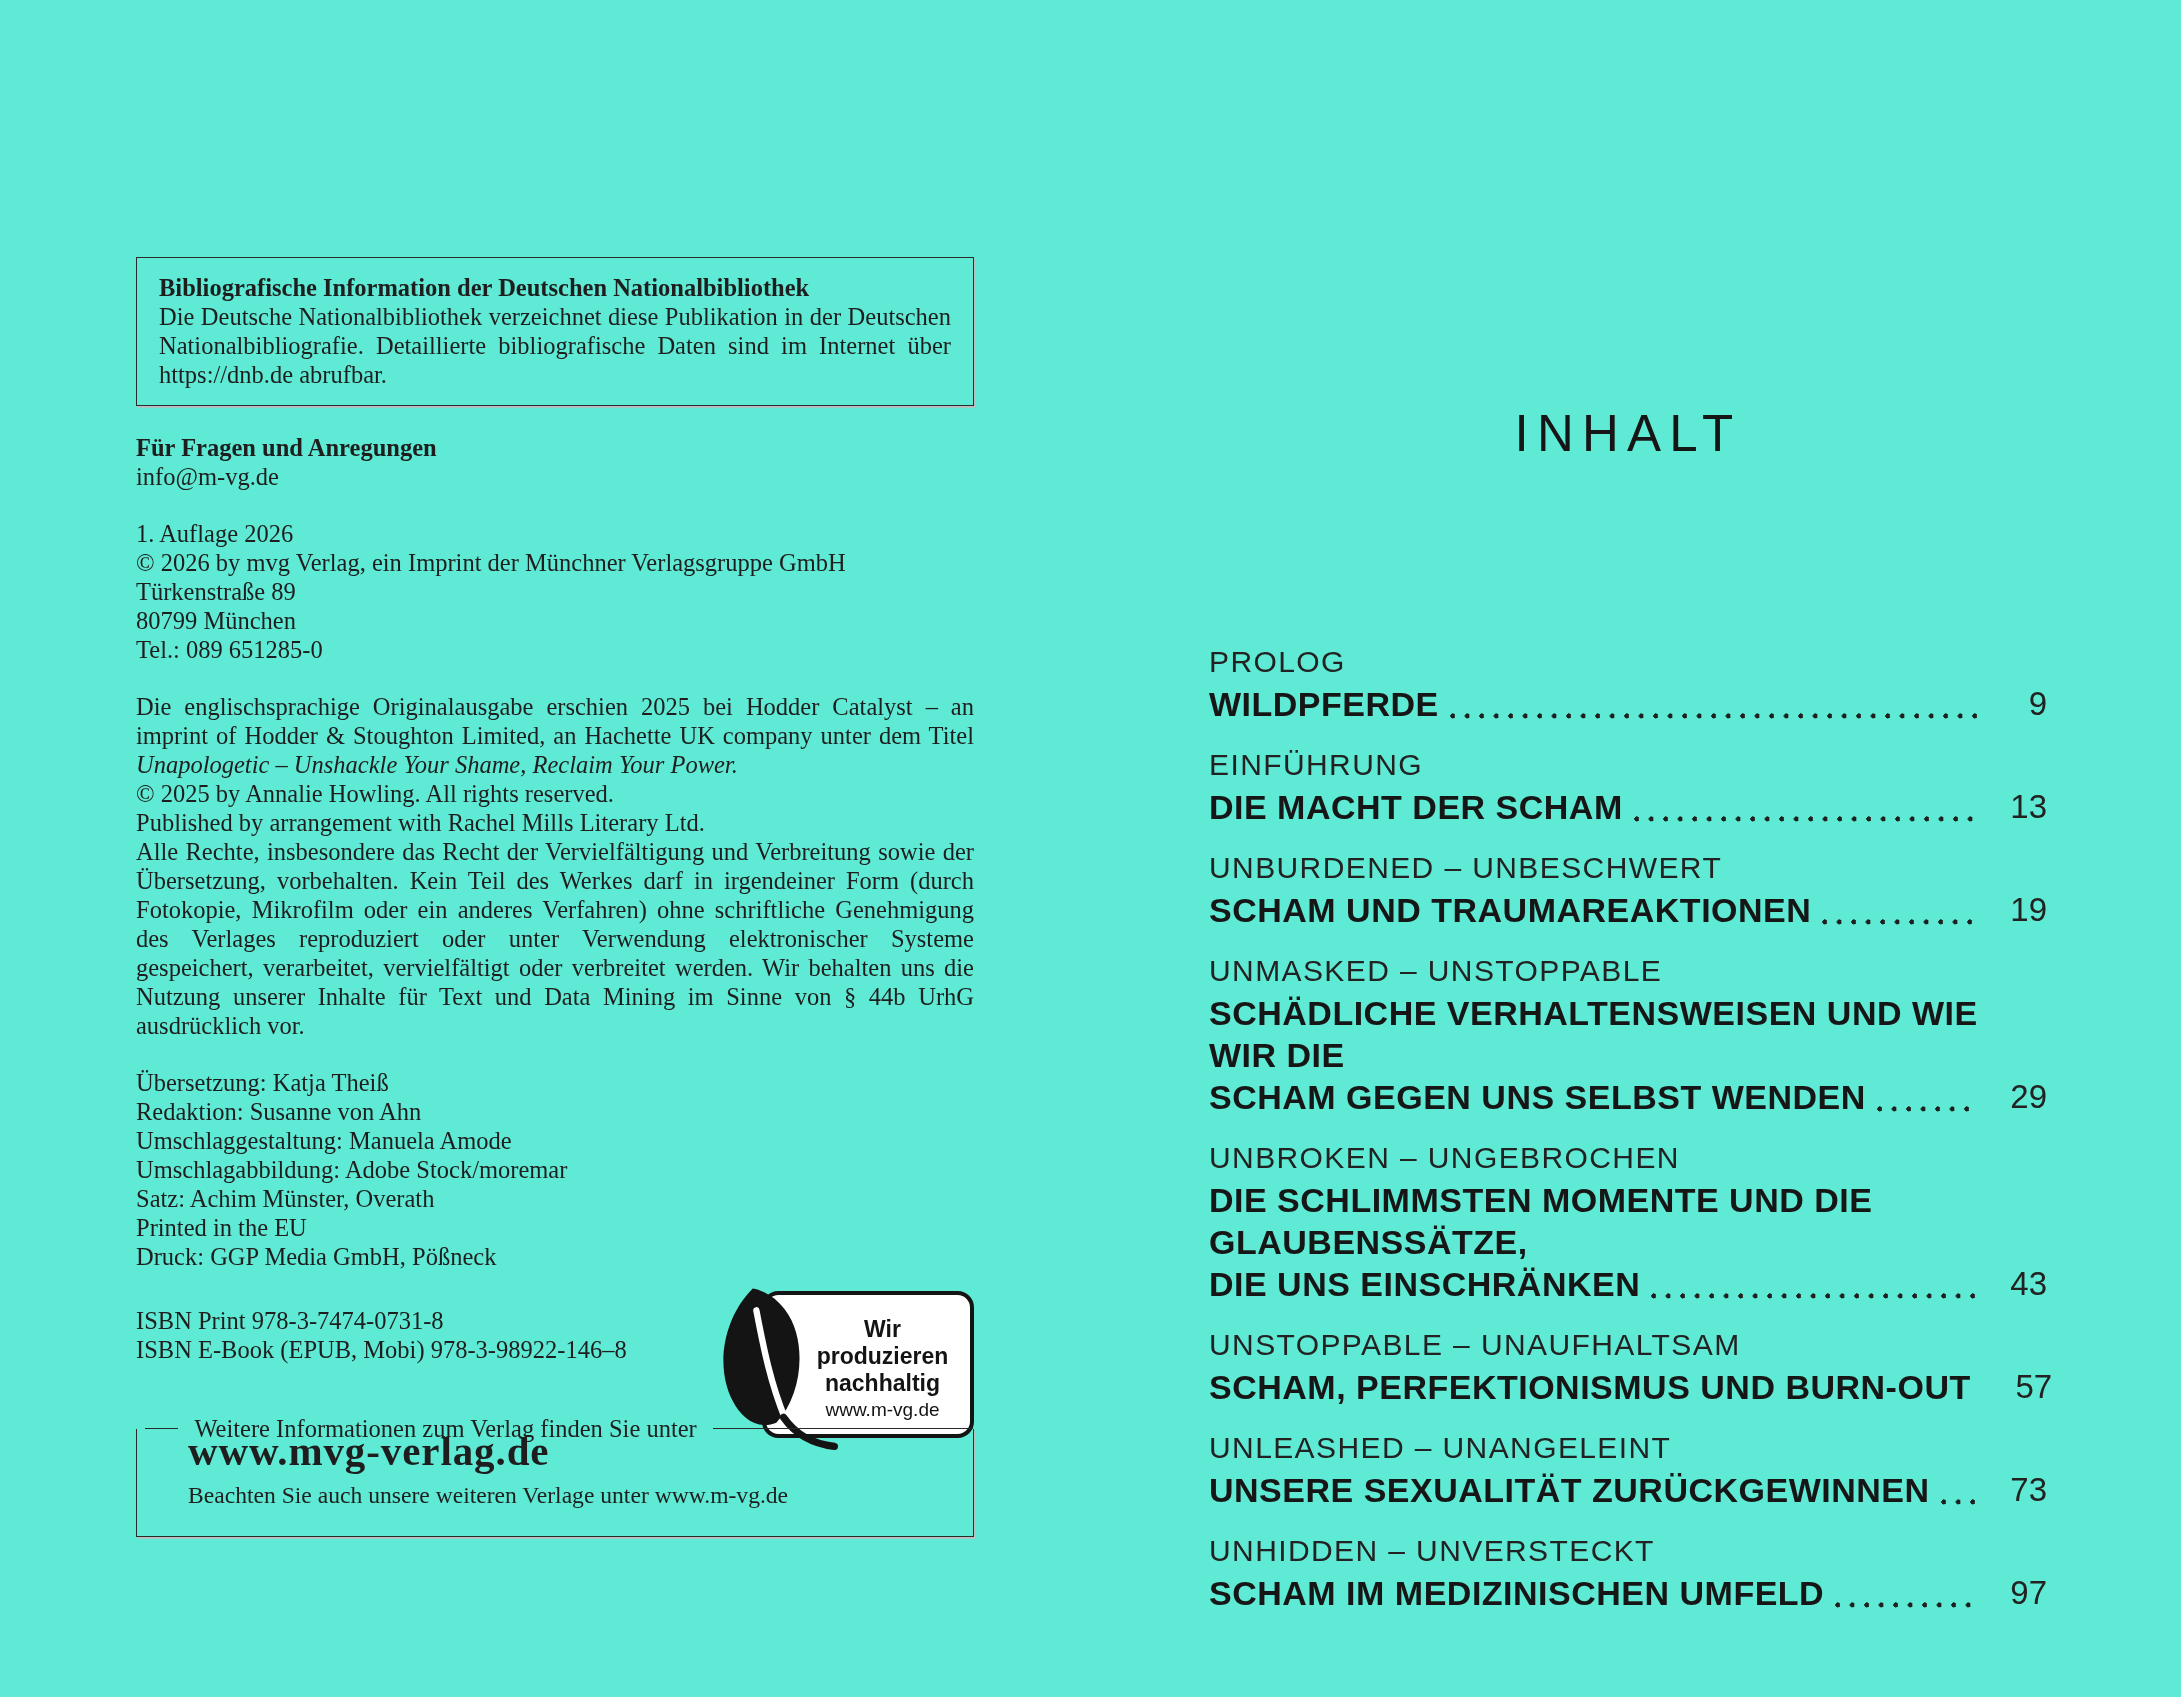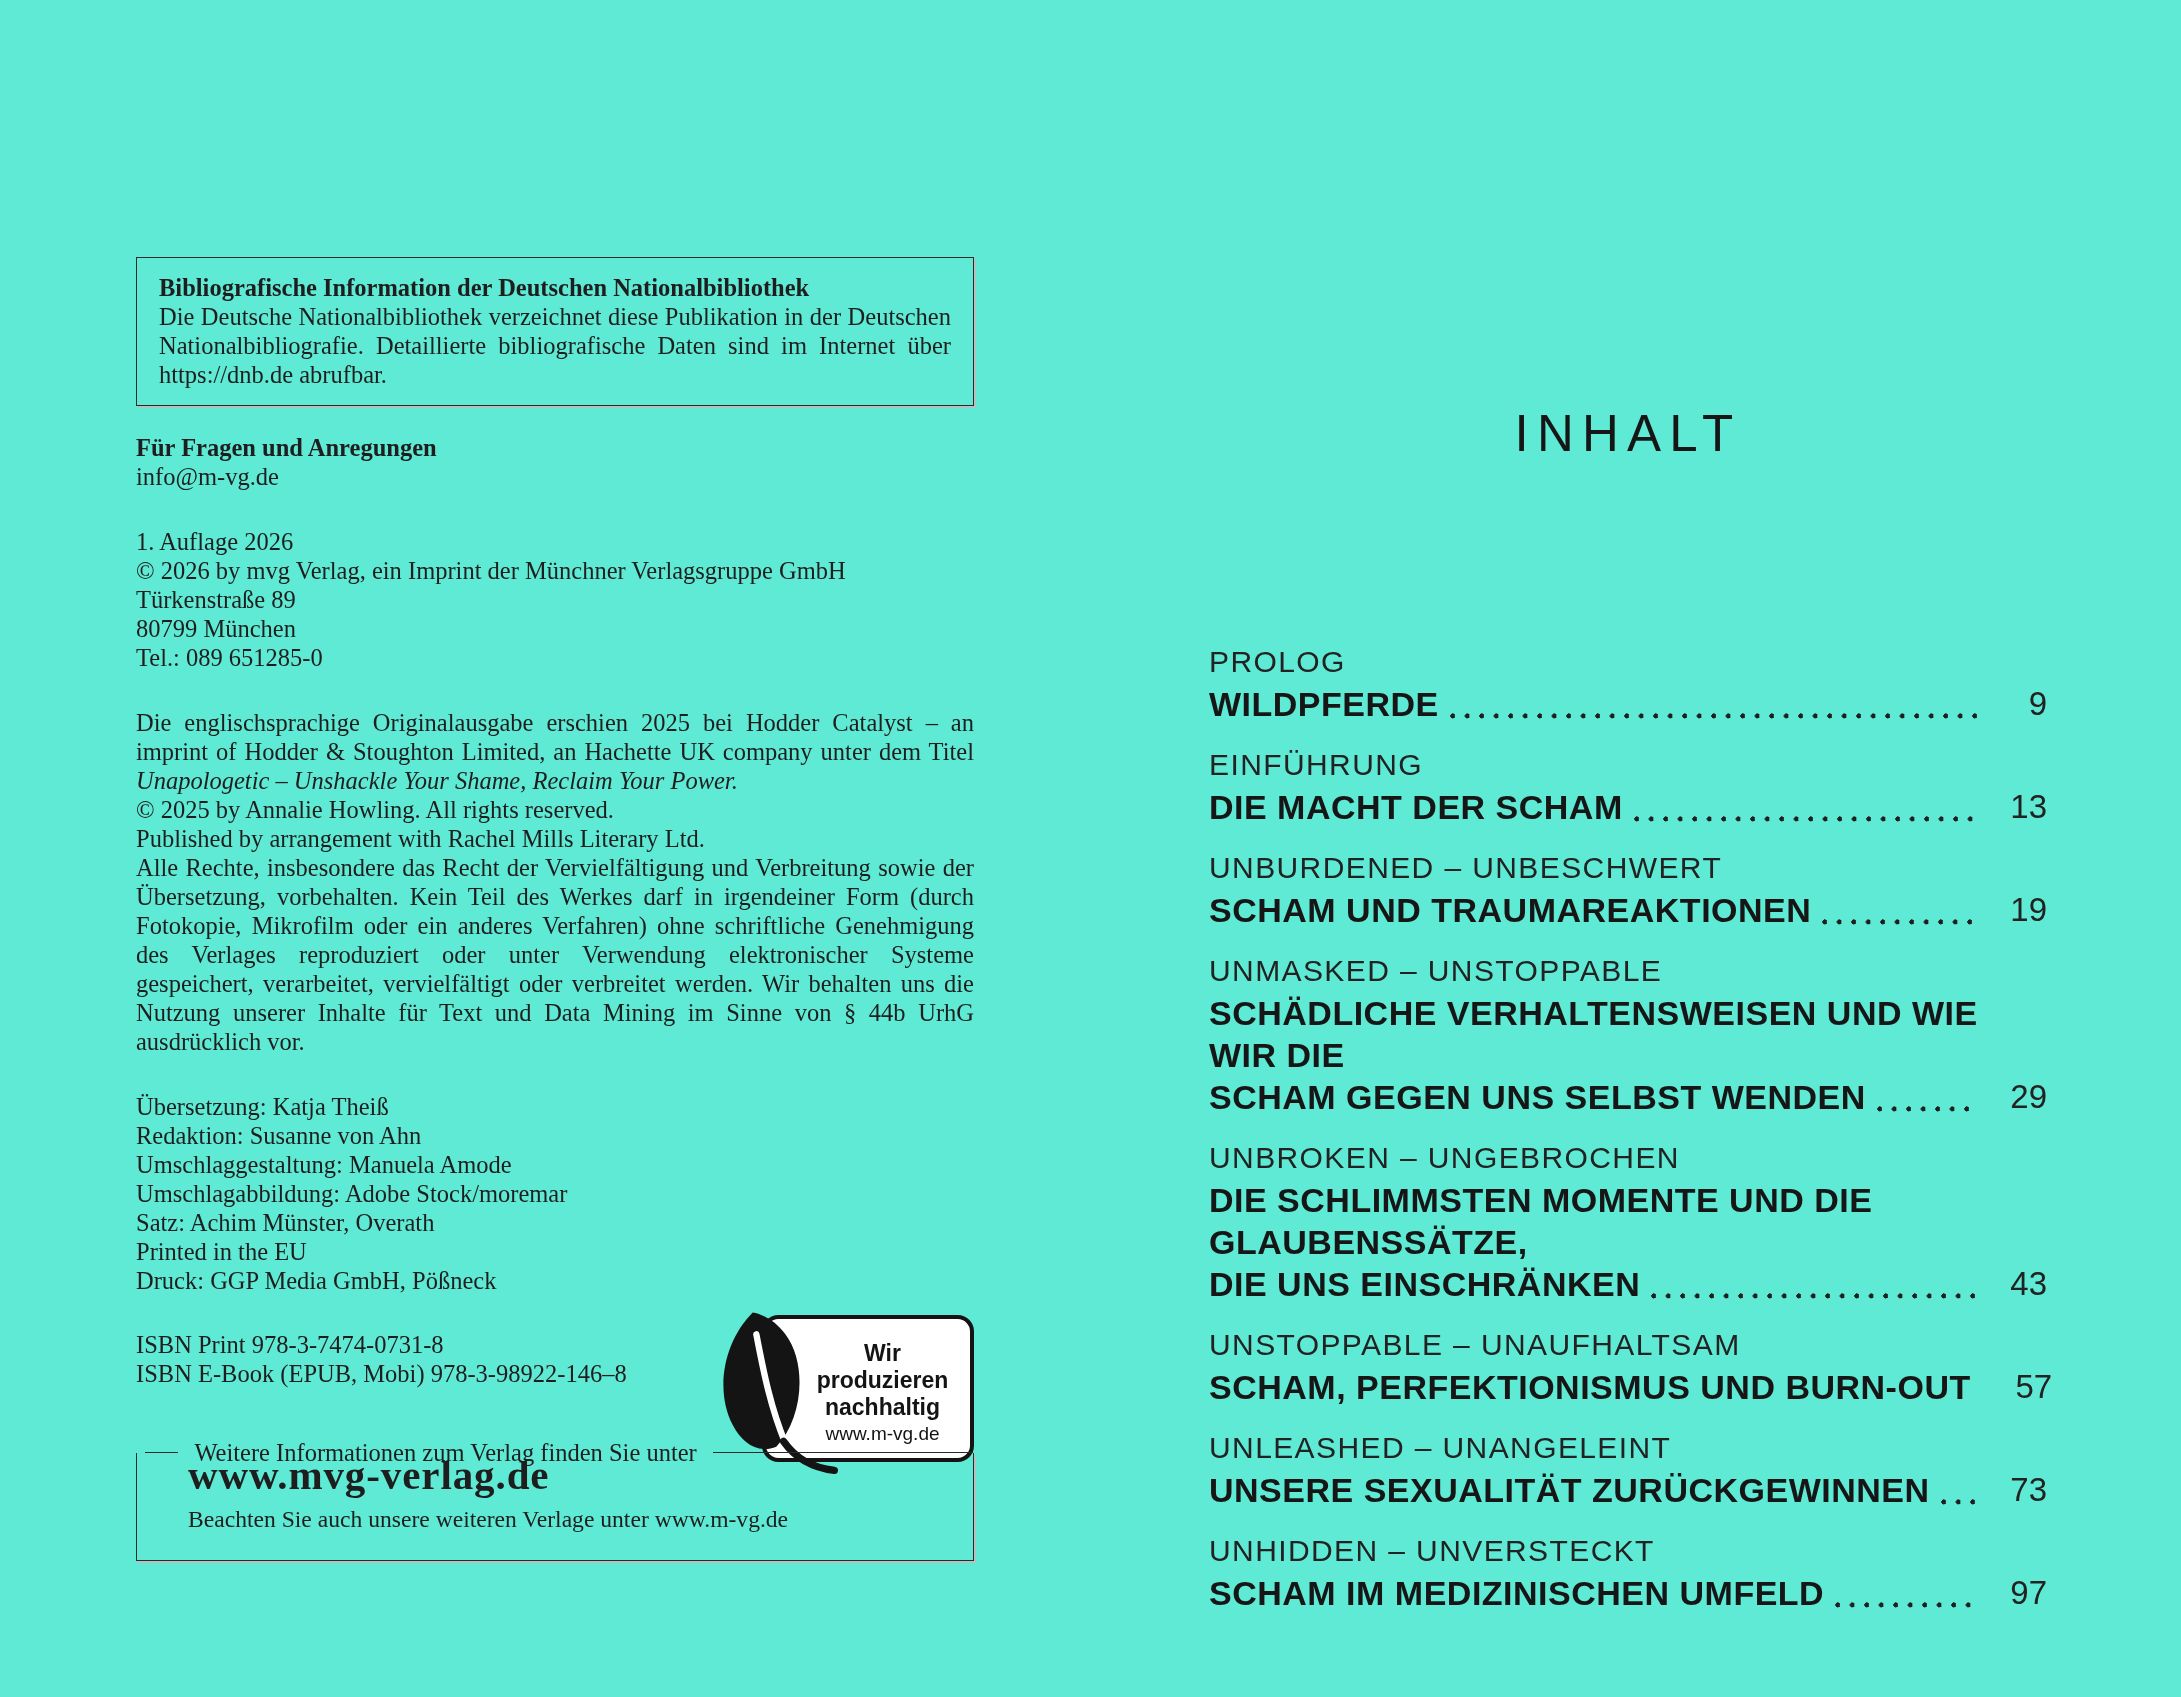--- a/index.html
+++ b/index.html
@@ -20,21 +20,21 @@
   .just{text-align:justify;}
 
   .bib-box{
     border:1.8px solid #2a2a2a;
     box-shadow:1.8px 1.8px 0 #bdbdbd;
     padding:14.5px 22px 16.4px 22px;
     margin-bottom:27px;
   }
   .bib-title{font-weight:bold;margin-bottom:1.8px;}
 
-  .block{margin-top:36px;}
+  .block{margin-top:28px;}
 
   .isbn-row{position:relative;margin-top:35px;}
 
   
   .badge{
     position:absolute;right:0;top:-14.5px;
     width:153px;
     border:4.5px solid #141414;border-radius:16.4px;background:#fff;
     padding:21px 11px 11px 40px;
     font-family:"Liberation Sans", sans-serif;text-align:center;

